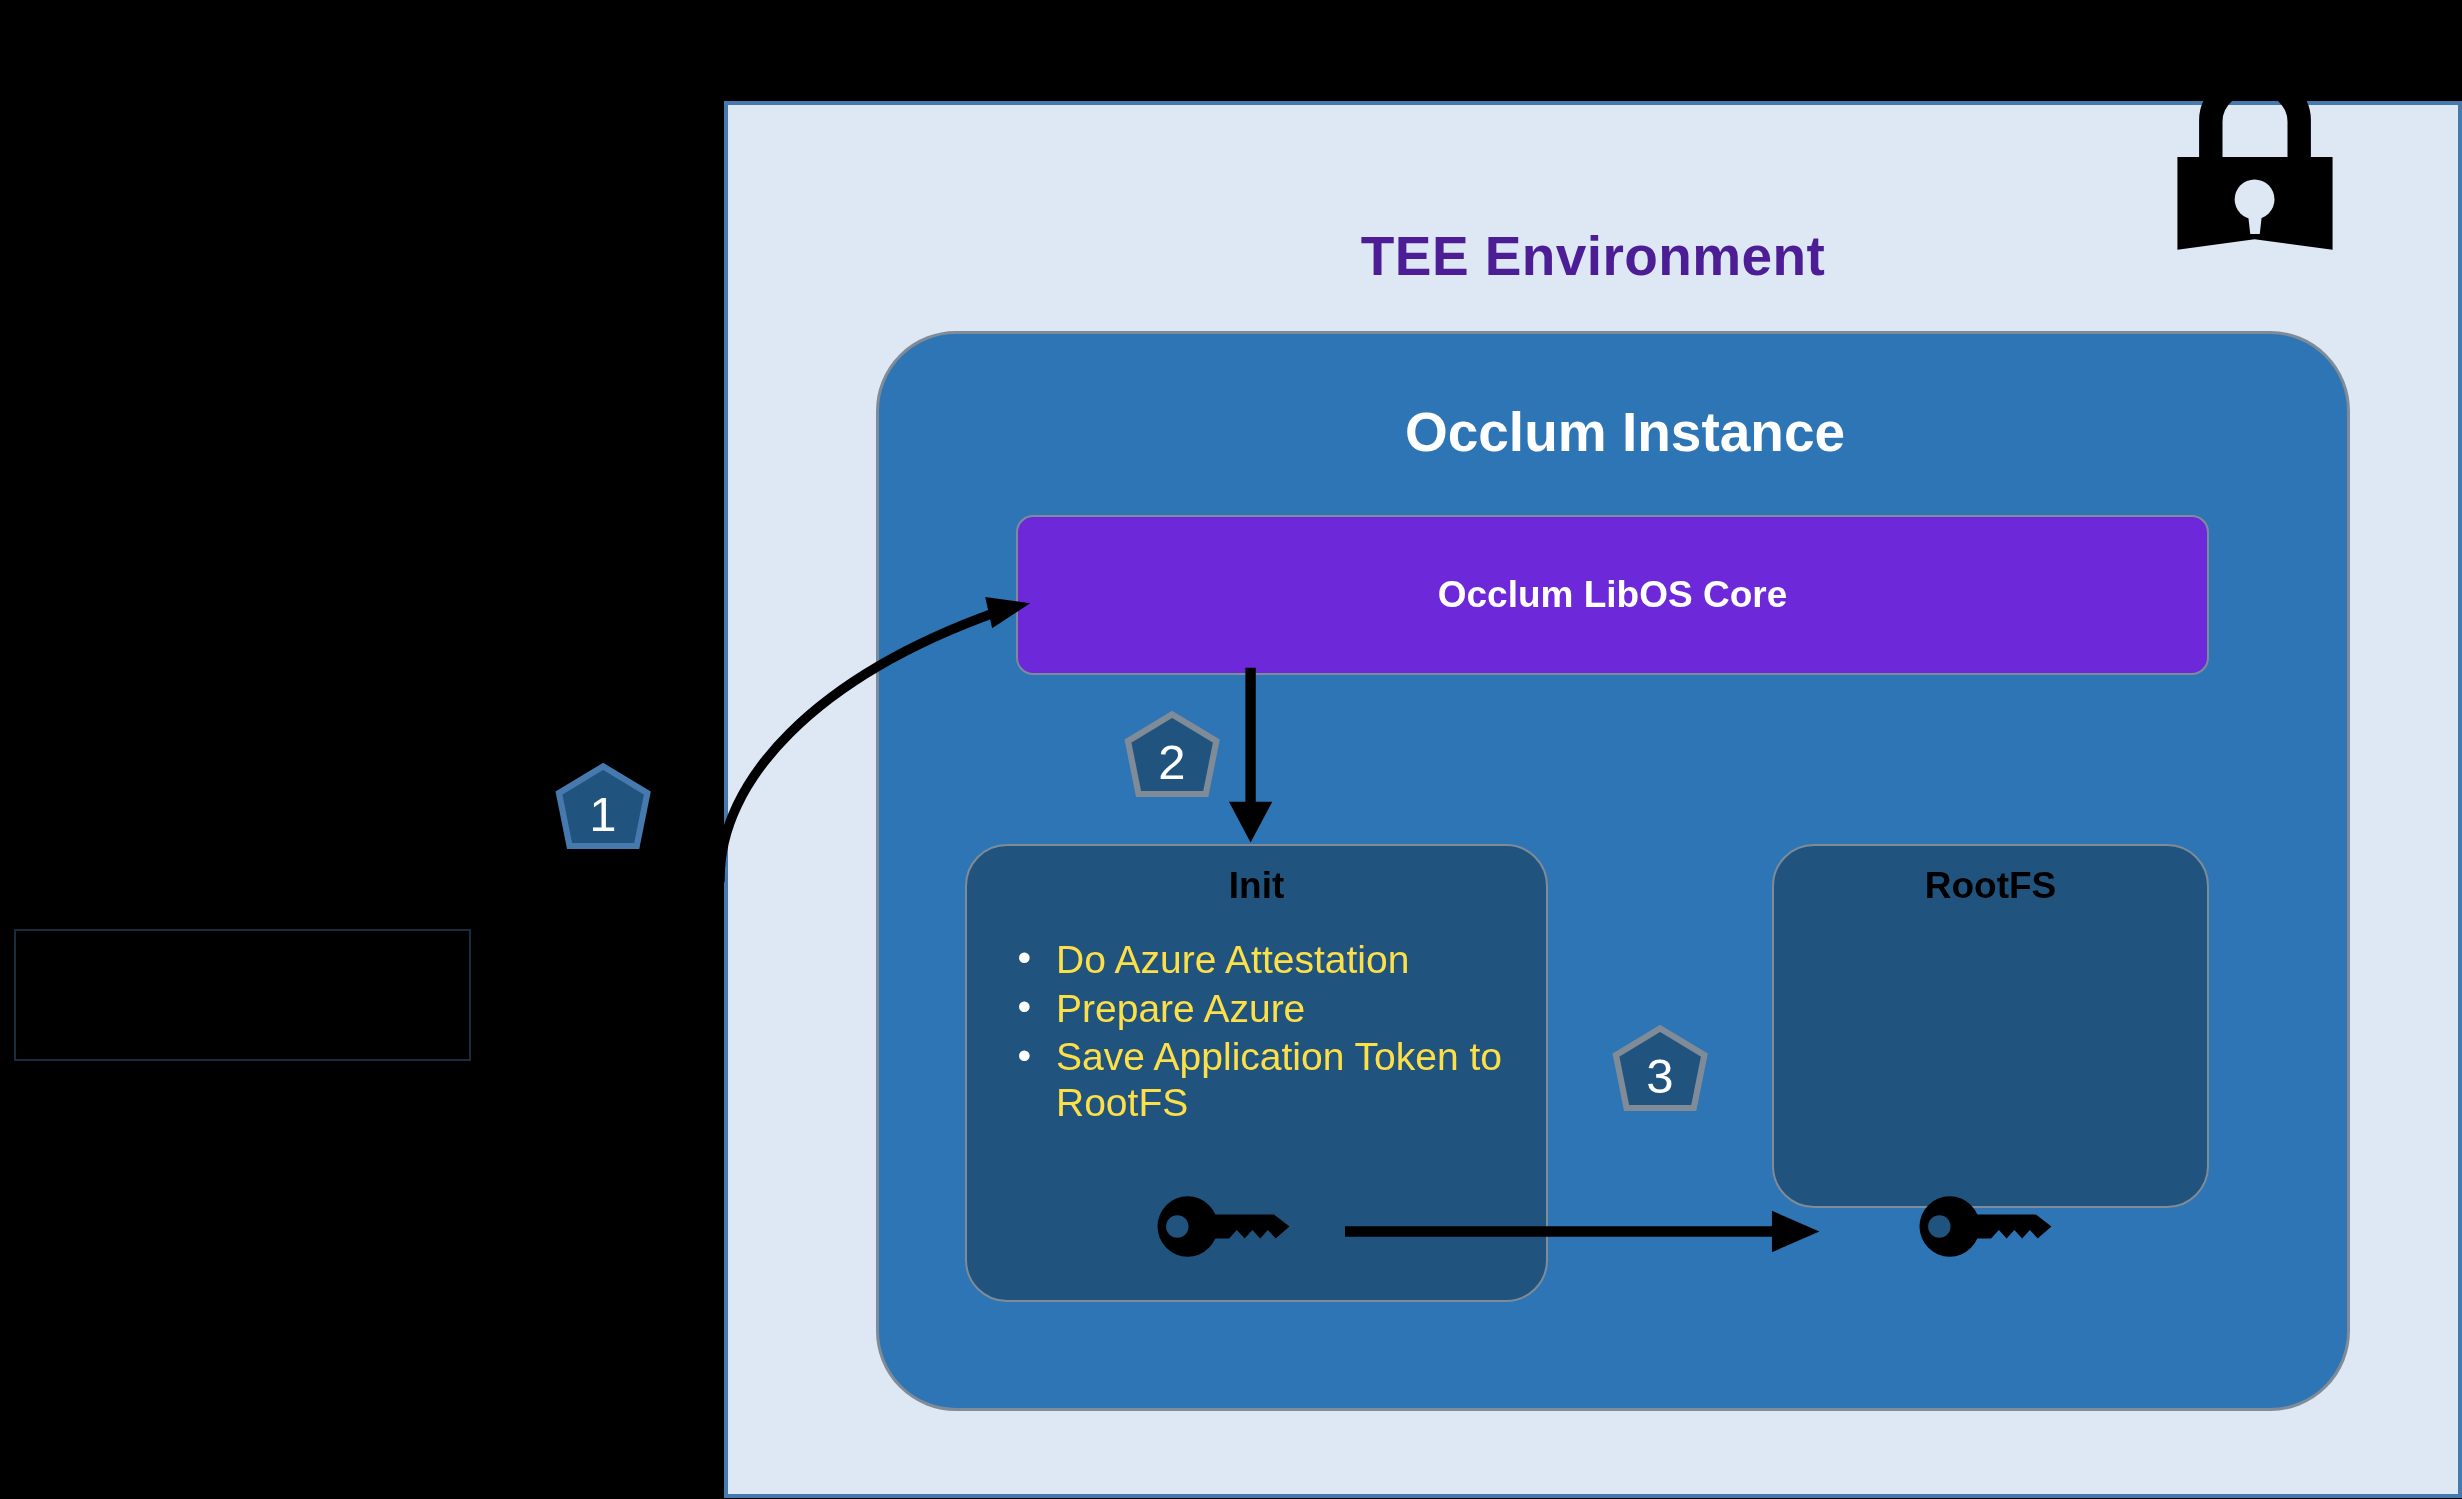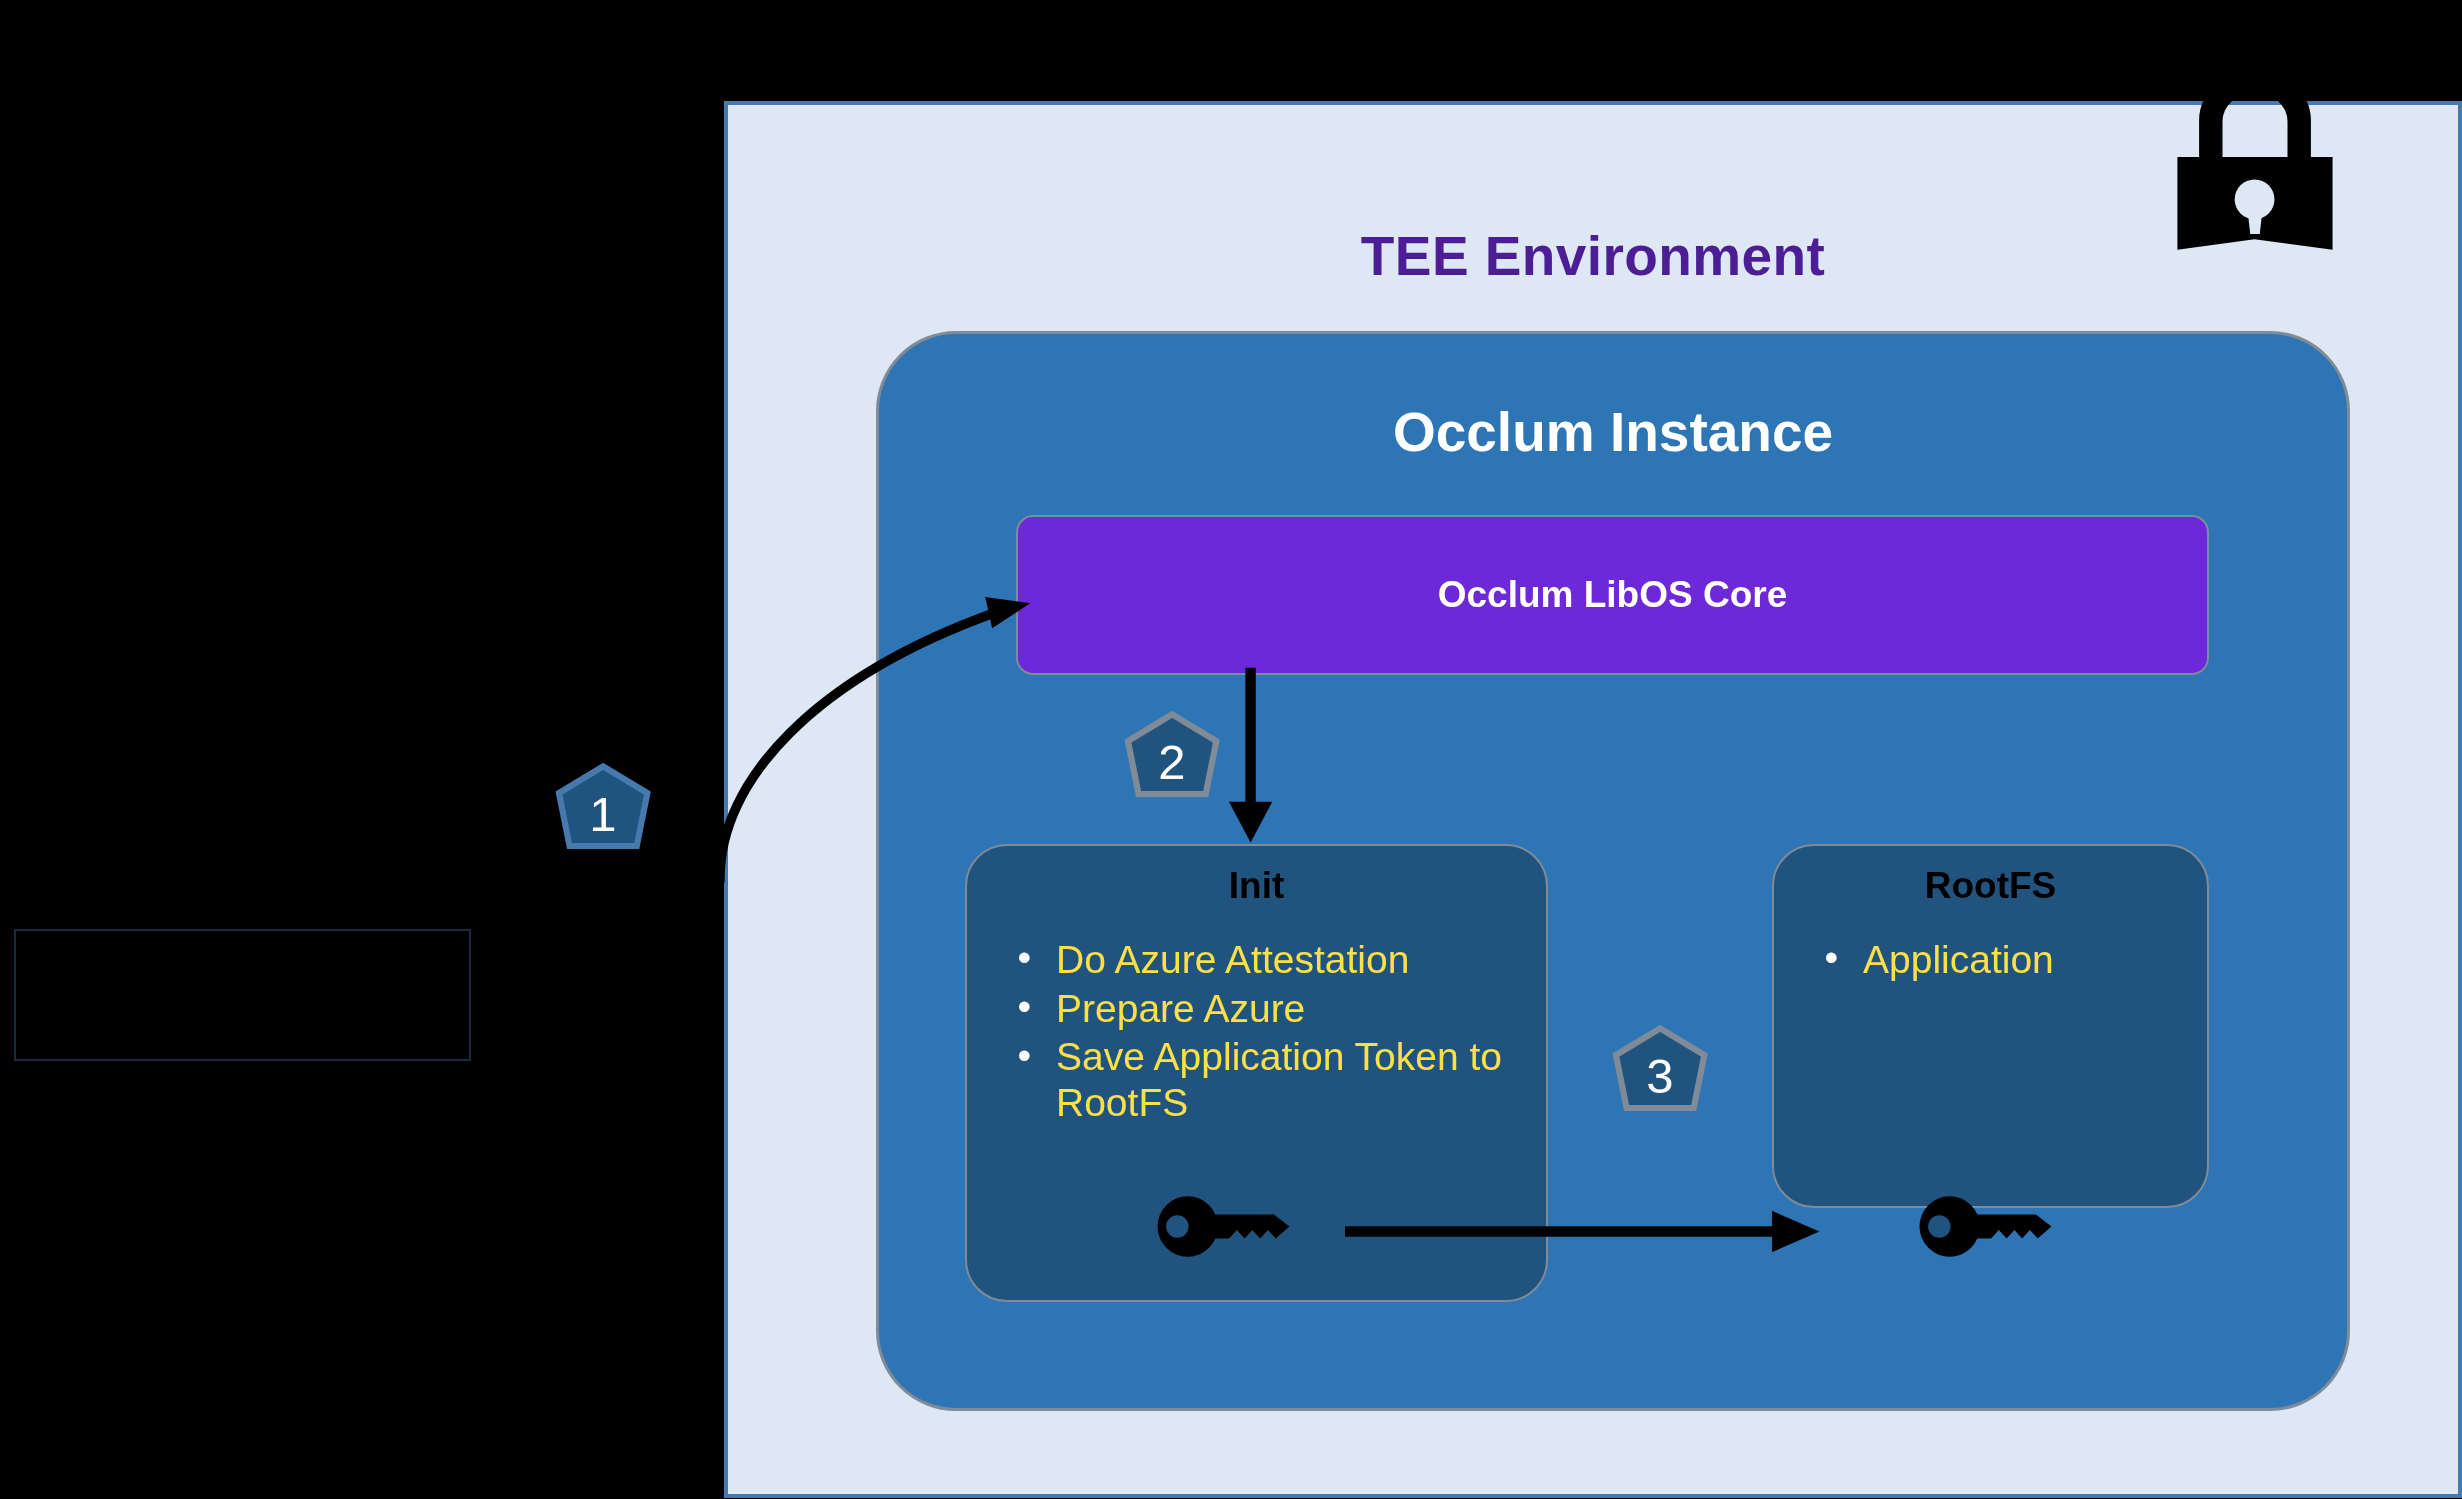--- a/index.html
+++ b/index.html
@@ -68,21 +68,21 @@
     top: 331px;
     width: 1474px;
     height: 1080px;
     background: #2e75b5;
     border: 3.5px solid #7f8b97;
     border-radius: 80px;
     box-sizing: border-box;
   }
   .occlum-title {
     position: absolute;
-    left: 0;
+    left: 12px;
     top: 66px;
     width: 100%;
     text-align: center;
     font-size: 55px;
     font-weight: bold;
     color: #ffffff;
   }
 
   
   .libos-box {
@@ -230,23 +230,20 @@
     <div class="panel-title">Init</div>
     <ul class="bullet-list">
       <li>Do Azure Attestation</li>
       <li>Prepare Azure</li>
       <li>Save Application Token to RootFS</li>
     </ul>
   </div>
 
   <div class="panel panel-rootfs">
     <div class="panel-title">RootFS</div>
-    <ul class="bullet-list">
-      <li>Application</li>
-    </ul>
   </div>
 
   <div class="key-icon key-init">
     <svg viewBox="0 0 170 80" xmlns="http://www.w3.org/2000/svg">
       <path d="M40 5 A35 35 0 1 0 40 75 A35 35 0 0 0 40 5 Z" fill="#000000"></path>
       <circle cx="28" cy="40" r="13" fill="#20547f"></circle>
       <path d="M62 26 L140 26 L158 40 L142 54 L133 44 L124 54 L115 44 L106 54
                L97 44 L88 54 L62 54 Z" fill="#000000"></path>
     </svg>
   </div>

